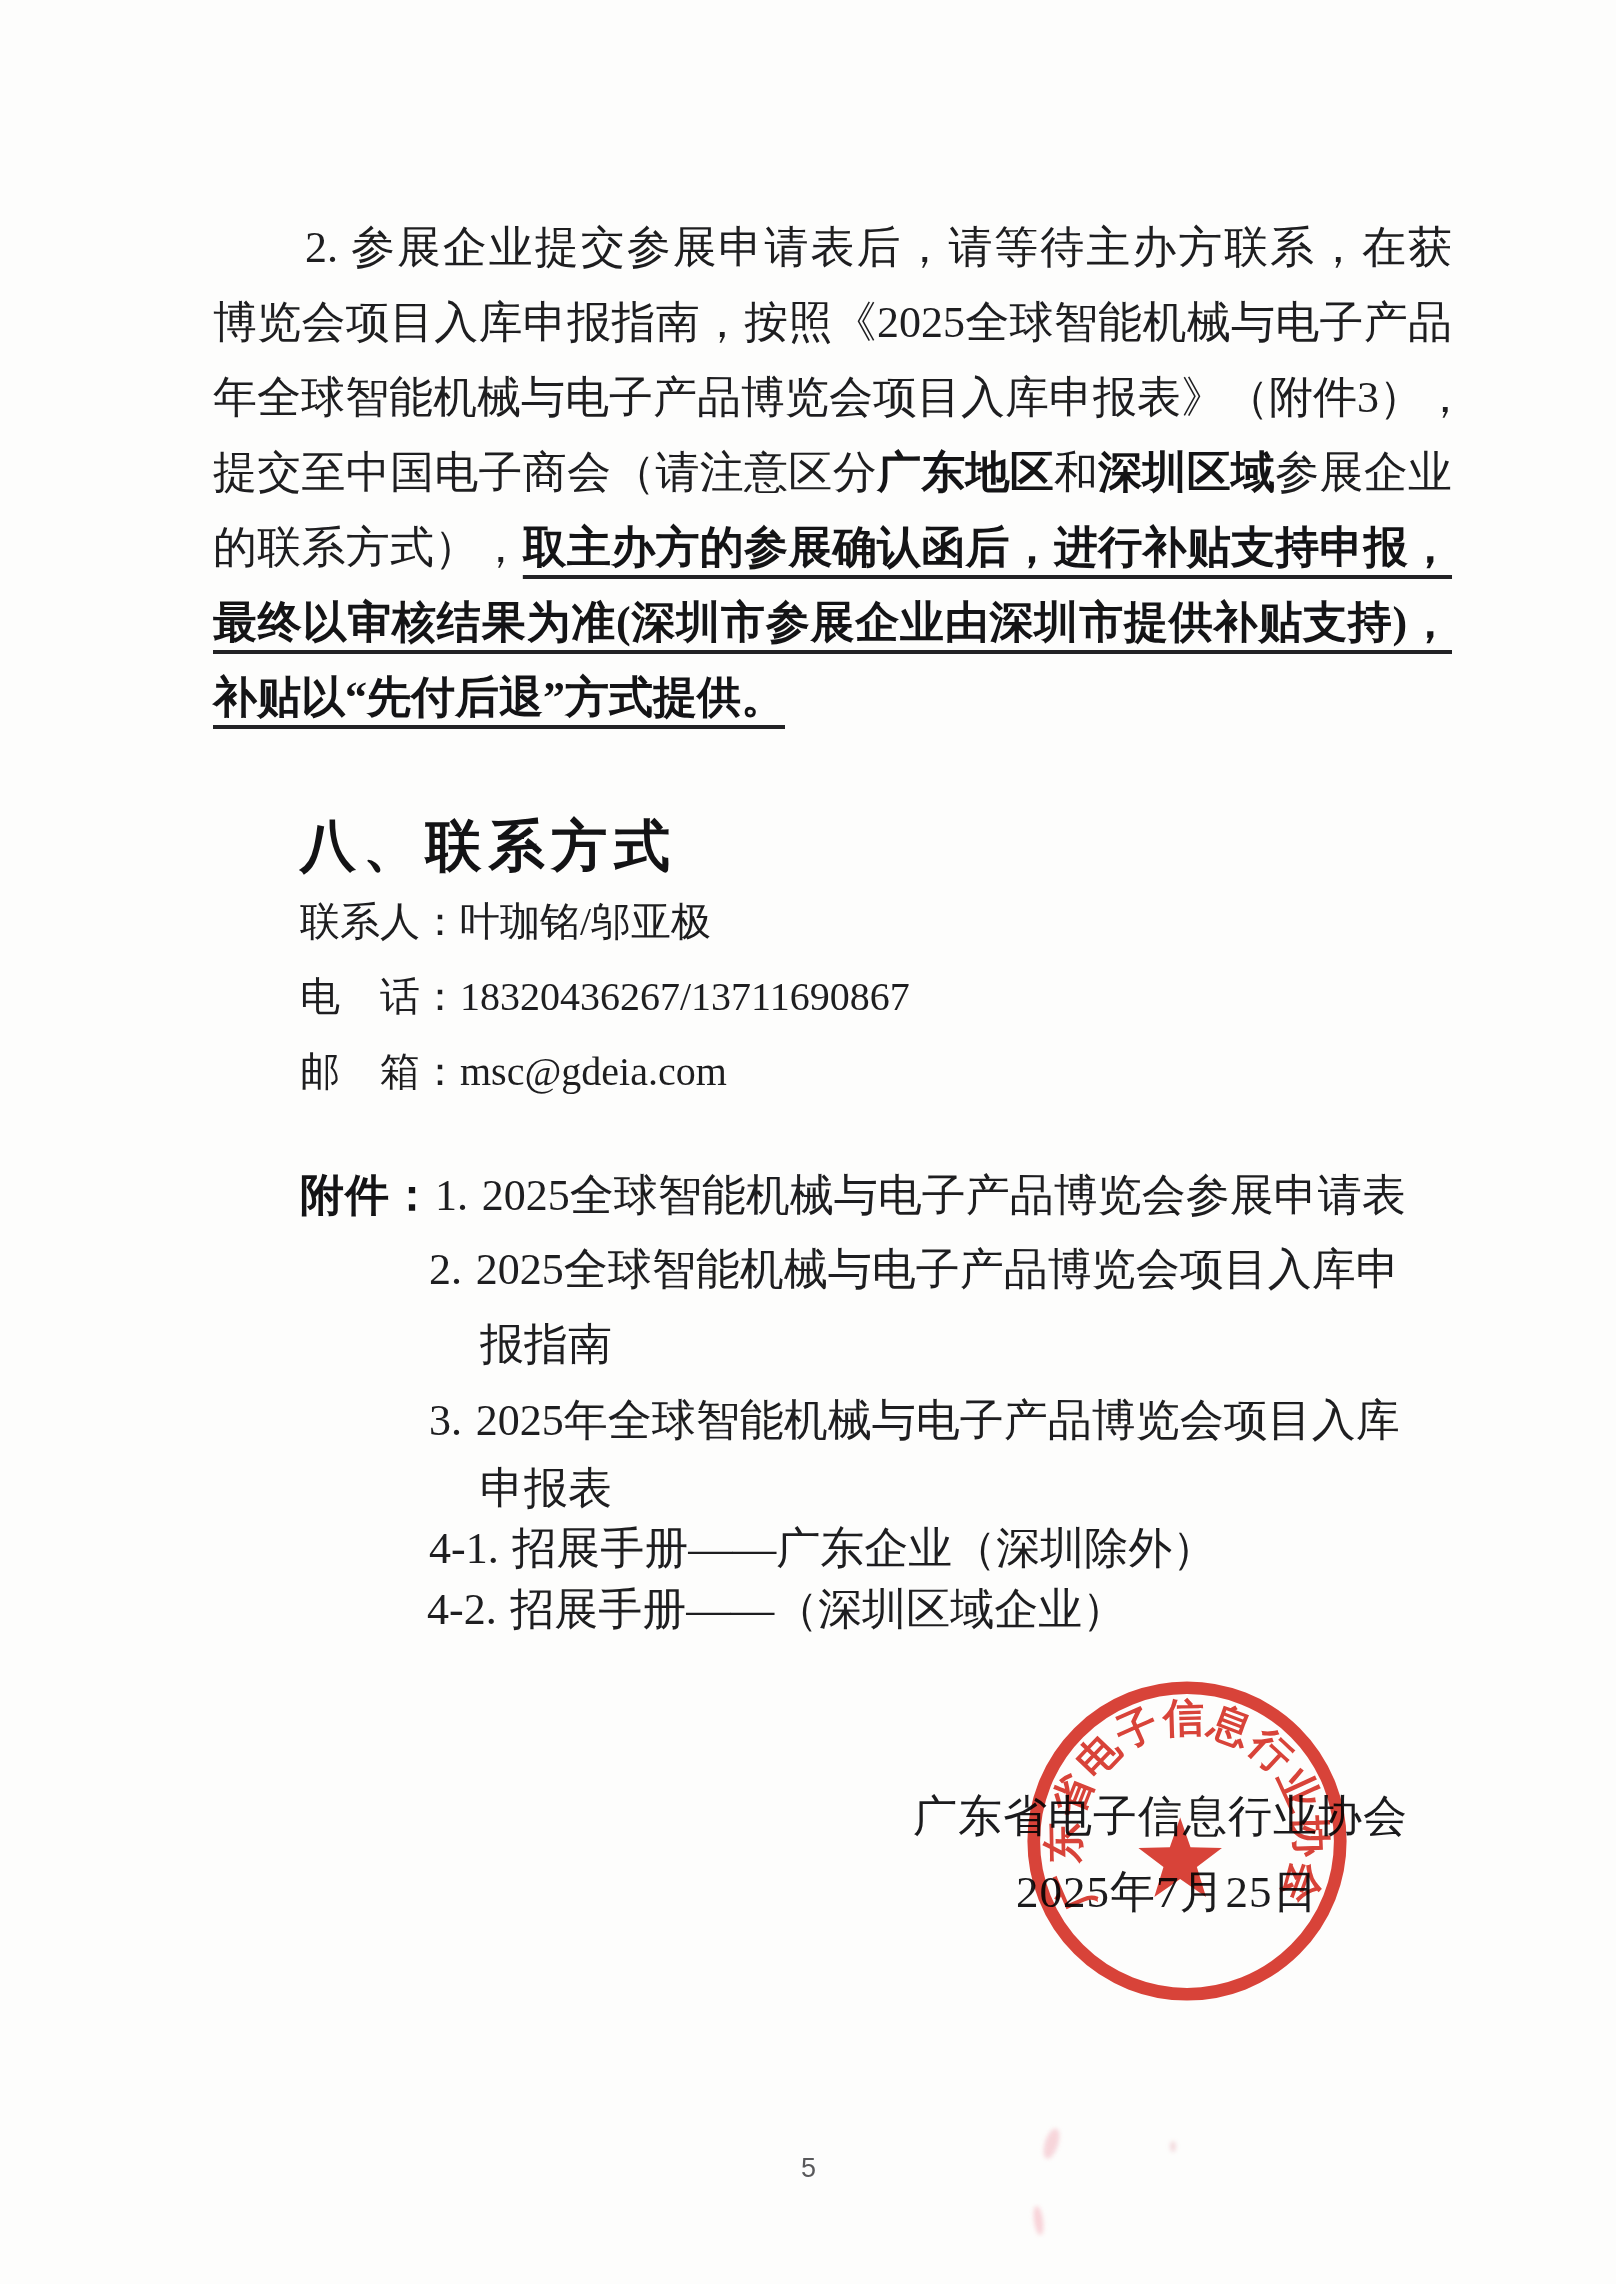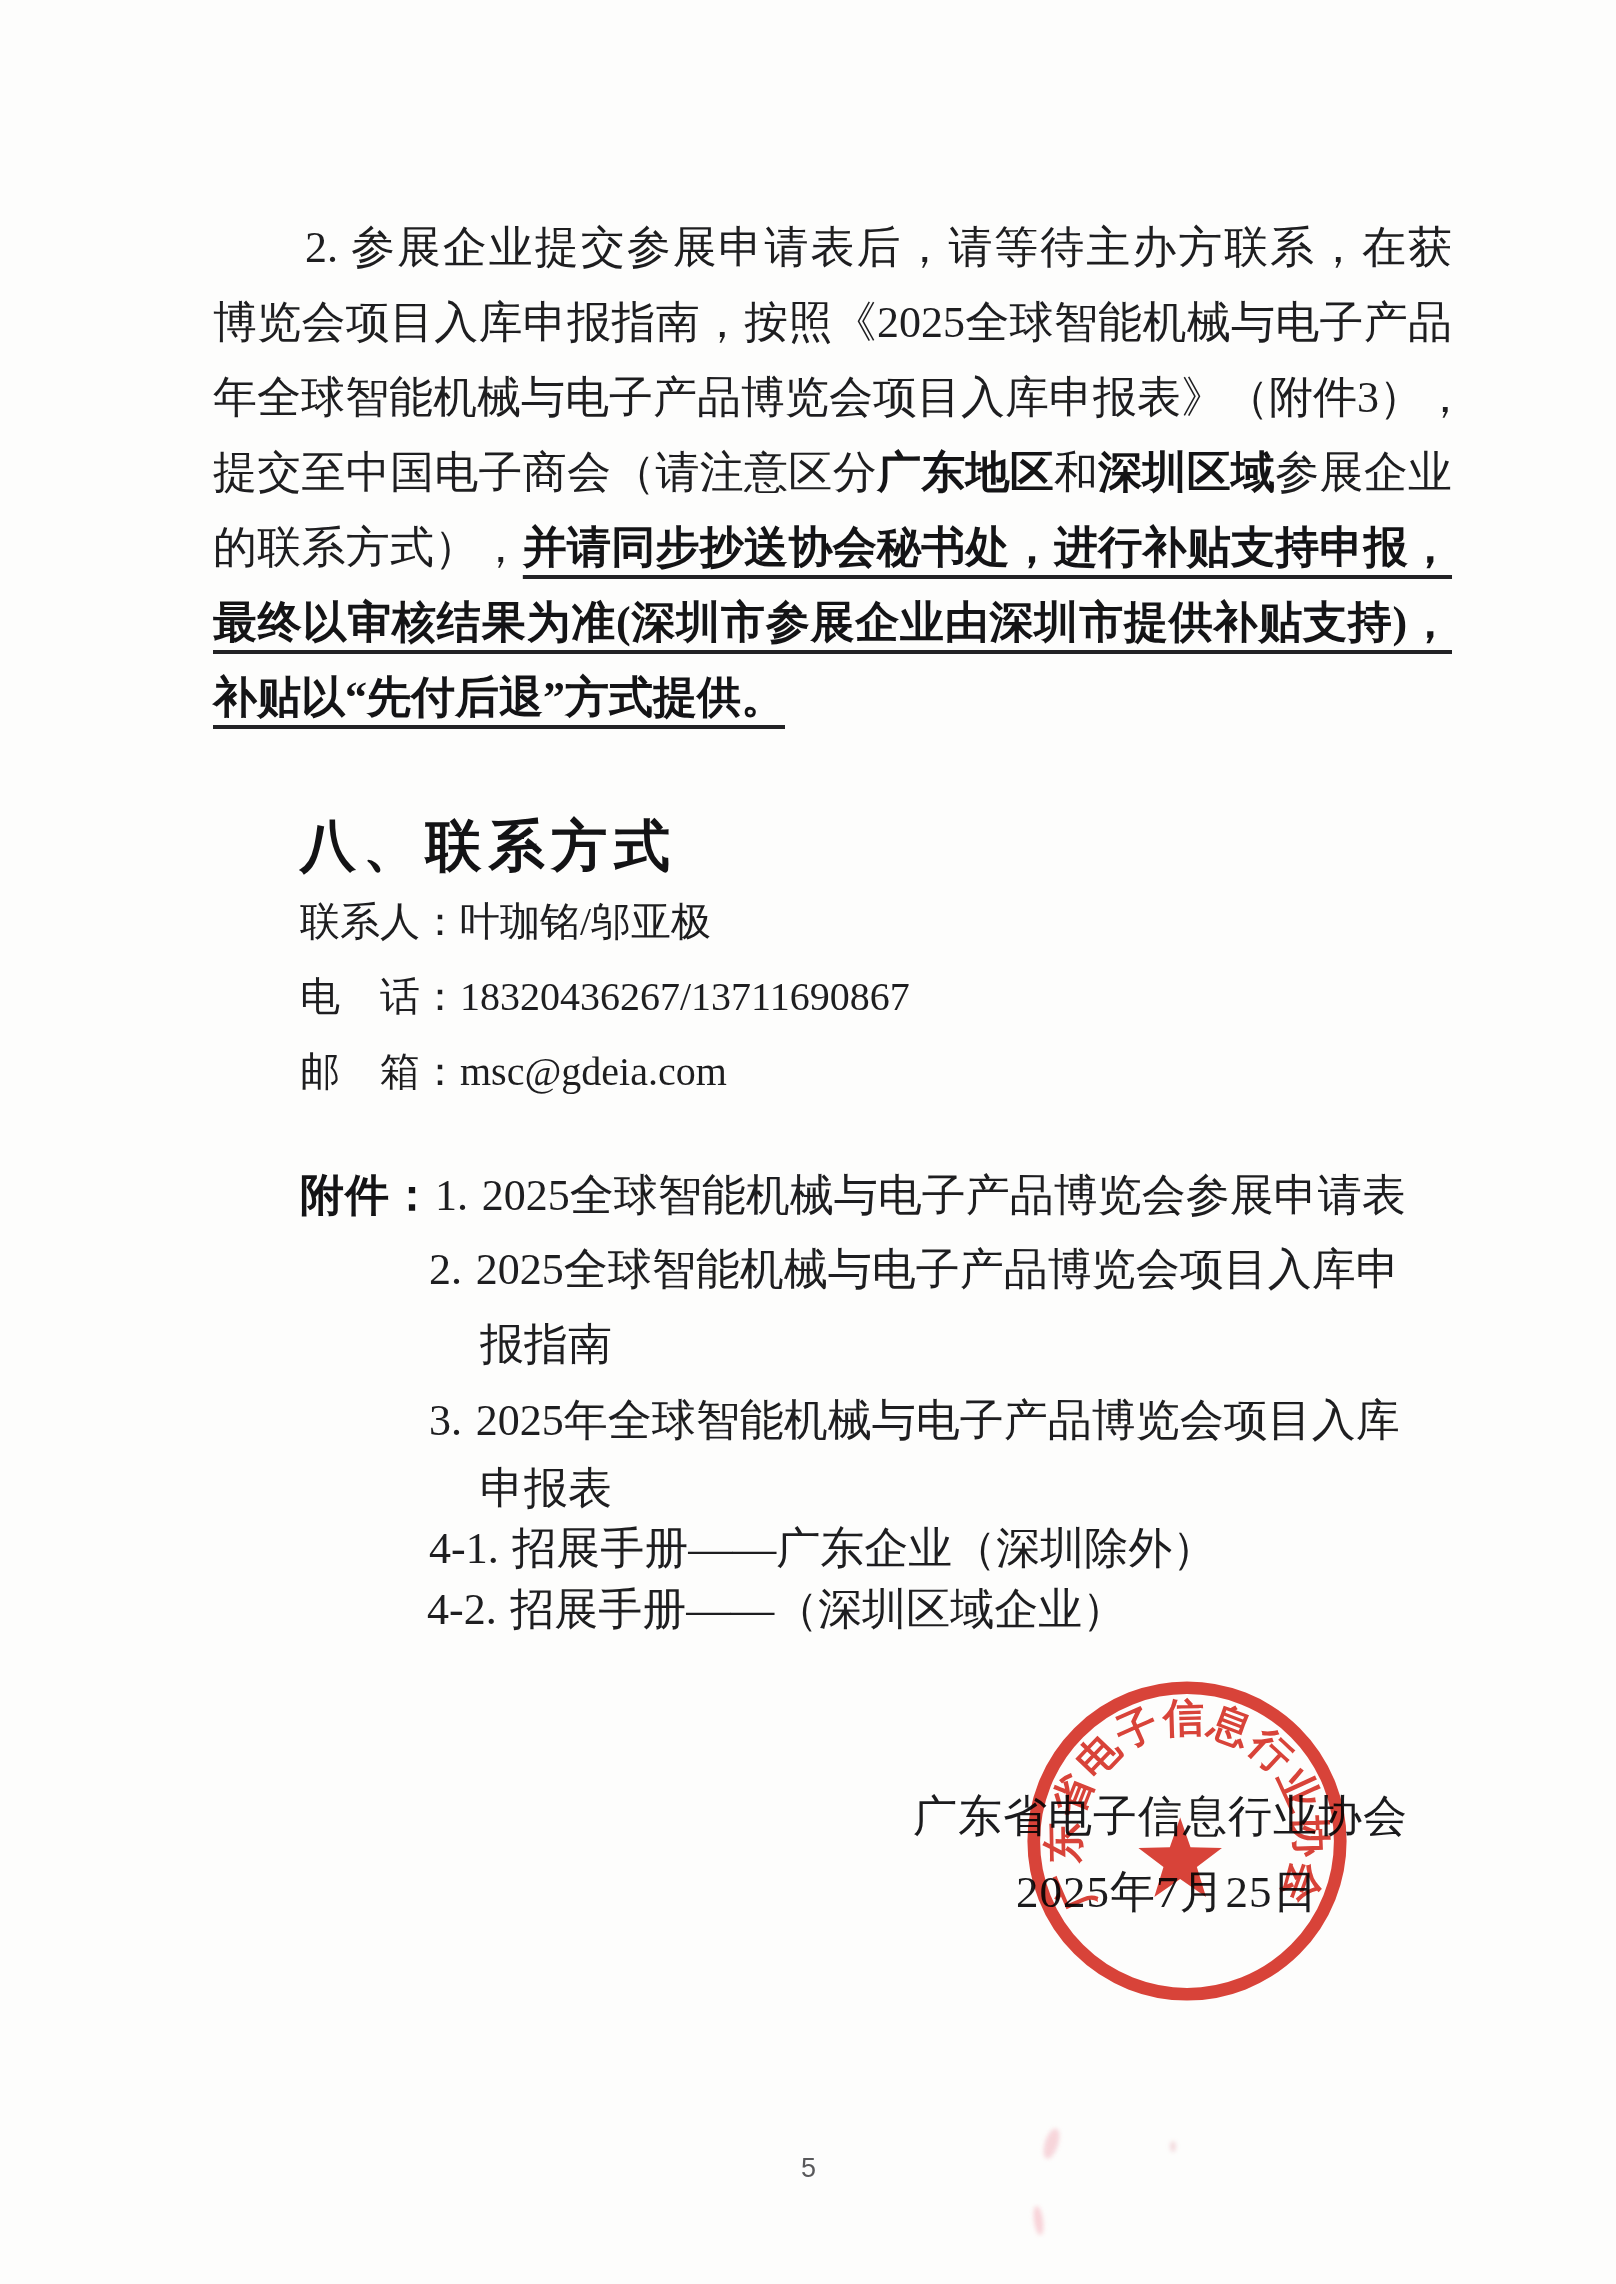--- a/index.html
+++ b/index.html
@@ -61,21 +61,21 @@
 </head>
 <body>
 
 <div class="page">
 
   <div class="para">
     <div class="pline indent"><span>2. 参展企业提交参展申请表后，请等待主办方联系，在获</span></div>
     <div class="pline"><span>博览会项目入库申报指南，按照《2025全球智能机械与电子产品</span></div>
     <div class="pline"><span>年全球智能机械与电子产品博览会项目入库申报表》（附件3），</span></div>
     <div class="pline"><span>提交至中国电子商会（请注意区分</span><span class="seg-b">广东地区</span><span>和</span><span class="seg-b">深圳区域</span><span>参展企业</span></div>
-    <div class="pline"><span>的联系方式），</span><span class="seg-bu">并请同步抄送协会秘书处，进行补贴支持申报，</span></div>
+    <div class="pline"><span>的联系方式），</span><span class="seg-bu">取主办方的参展确认函后，进行补贴支持申报，</span></div>
     <div class="pline"><span class="seg-bu">最终以审核结果为准(深圳市参展企业由深圳市提供补贴支持)，</span></div>
     <div class="pline no-just"><span class="seg-bu">补贴以“先付后退”方式提供。</span></div>
   </div>
 
   <div class="heading">八、联系方式</div>
 
   <div class="contacts">
     <div class="crow"><span>联系人：</span><span>叶珈铭/邬亚极</span></div>
     <div class="crow"><span>电　话：</span><span>18320436267/13711690867</span></div>
     <div class="crow"><span>邮　箱：</span><span>msc@gdeia.com</span></div>

